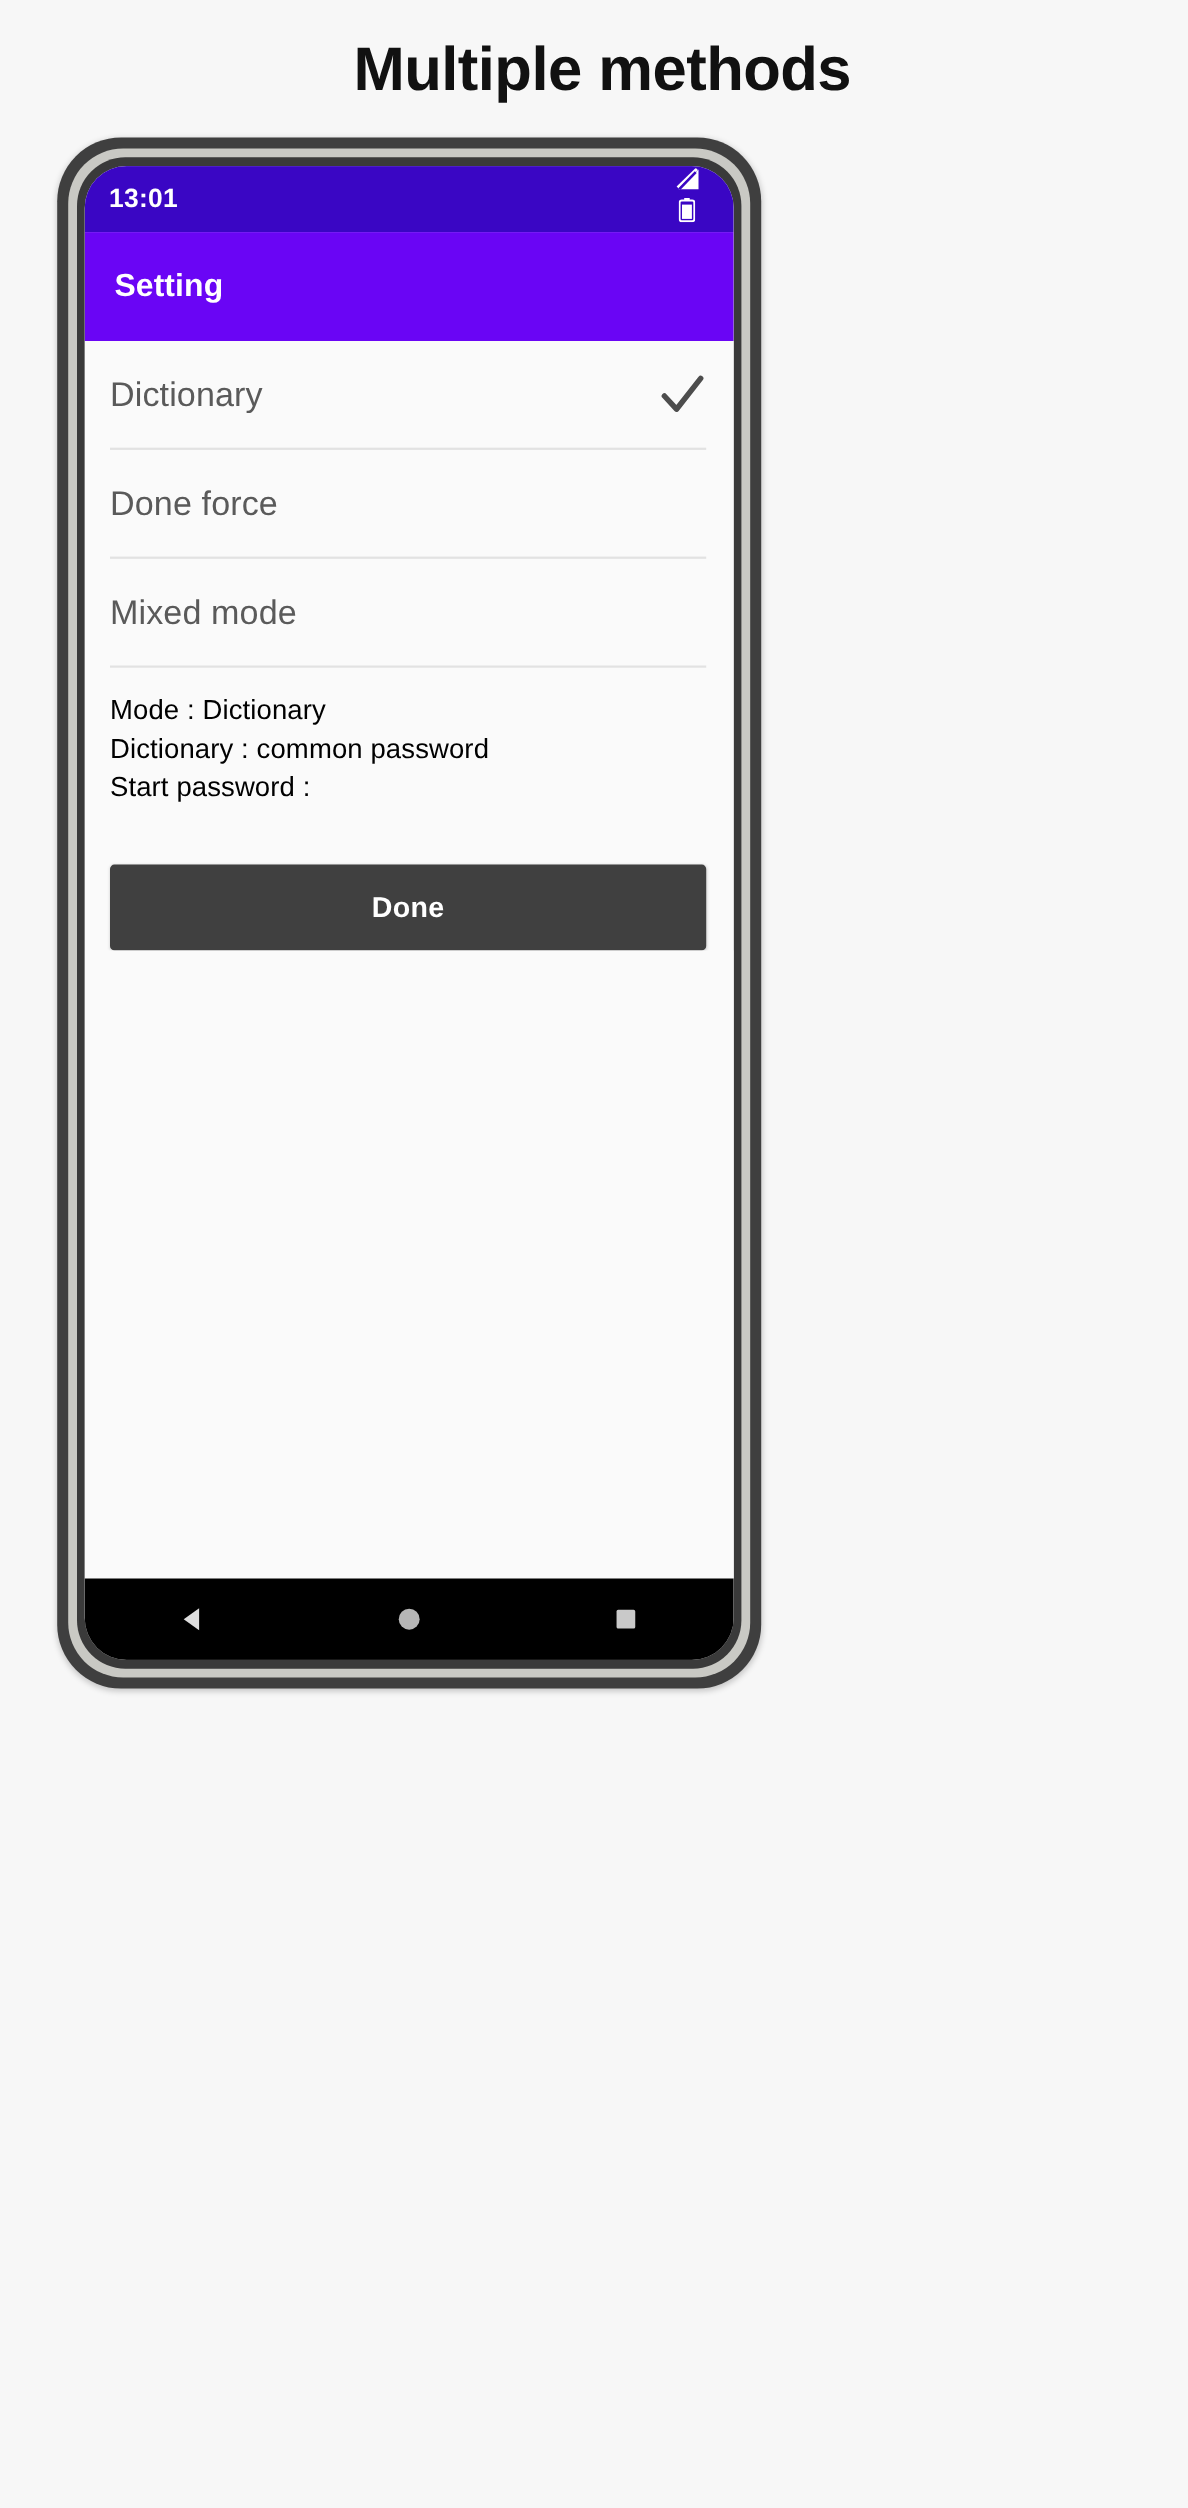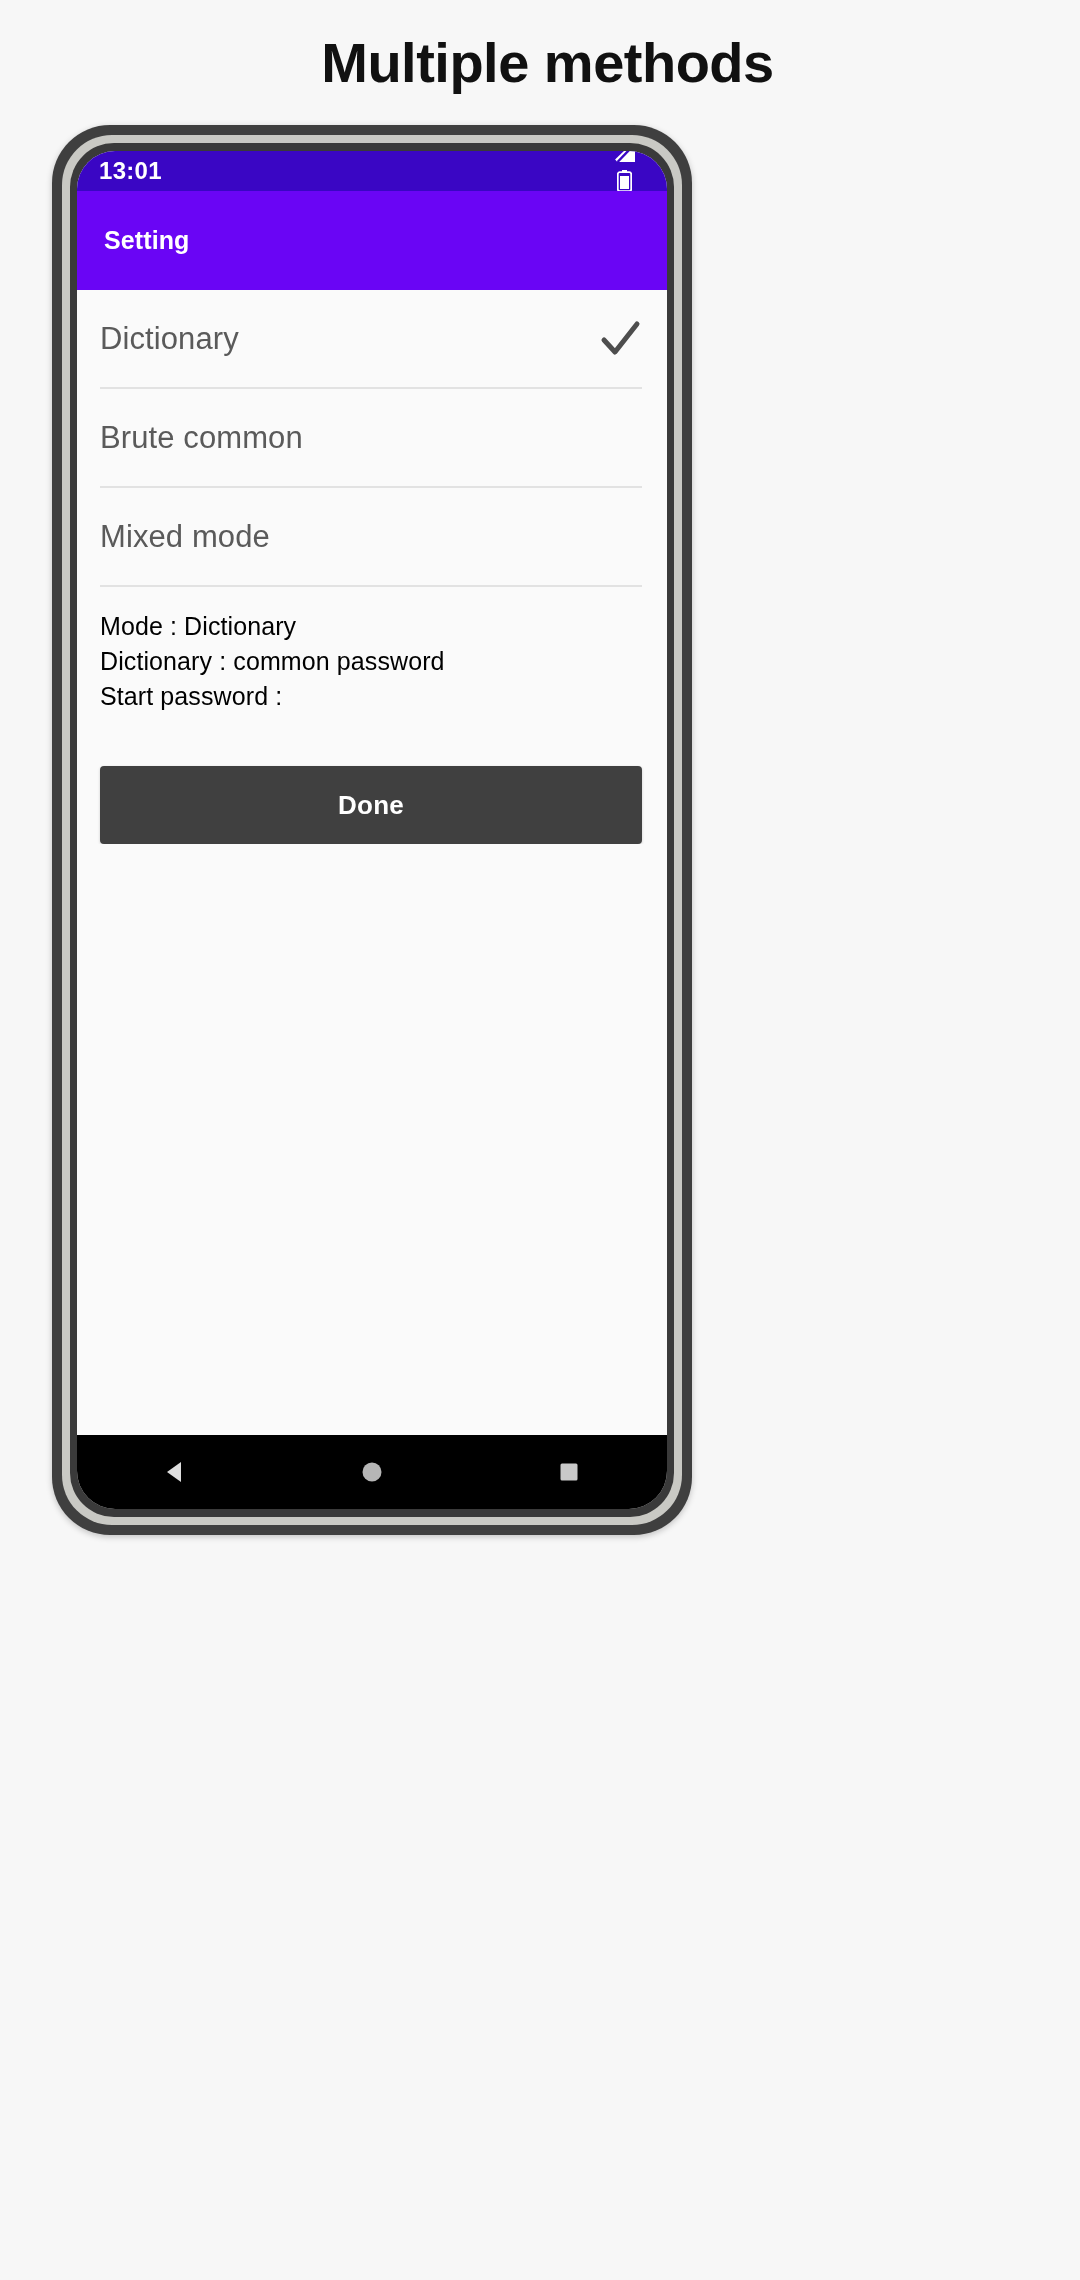--- a/index.html
+++ b/index.html
@@ -52,21 +52,21 @@
     width: 590px; height: 1358px;
     border-radius: 38px;
     overflow: hidden;
     background: #fafafa;
     display: flex;
     flex-direction: column;
   }
 
   
   #status-bar {
-    height: 40px;
+    height: 60px;
     background: #3a06c4;
     display: flex;
     align-items: center;
     justify-content: space-between;
     padding: 0 18px 0 22px;
     flex: none;
   }
   #status-time {
     color: #ffffff;
     font-size: 24px;
@@ -91,21 +91,21 @@
   #app-bar {
     height: 99px;
     background: #6a05f5;
     display: flex;
     align-items: center;
     padding-left: 27px;
     flex: none;
   }
   #app-bar-title {
     color: #ffffff;
-    font-size: 25px;
+    font-size: 29px;
     font-weight: bold;
     letter-spacing: 0.1px;
   }
 
   
   #content {
     flex: 1;
     background: #fafafa;
     display: flex;
     flex-direction: column;
@@ -206,21 +206,21 @@
     <div id="content">
 
       <div class="option-row">
         <span class="option-label">Dictionary</span>
         <svg class="check-icon" width="44" height="44" viewBox="0 0 44 44">
           <path d="M6 23 L17 35 L39 7" fill="none" stroke="#4d4d4d" stroke-width="5" stroke-linecap="round" stroke-linejoin="round"></path>
         </svg>
       </div>
 
       <div class="option-row">
-        <span class="option-label">Brute common</span>
+        <span class="option-label">Done force</span>
       </div>
 
 
       <div class="option-row">
         <span class="option-label">Mixed mode</span>
       </div>
 
 
       <div id="summary-block">
         <div class="summary-line">Mode : Dictionary</div>

